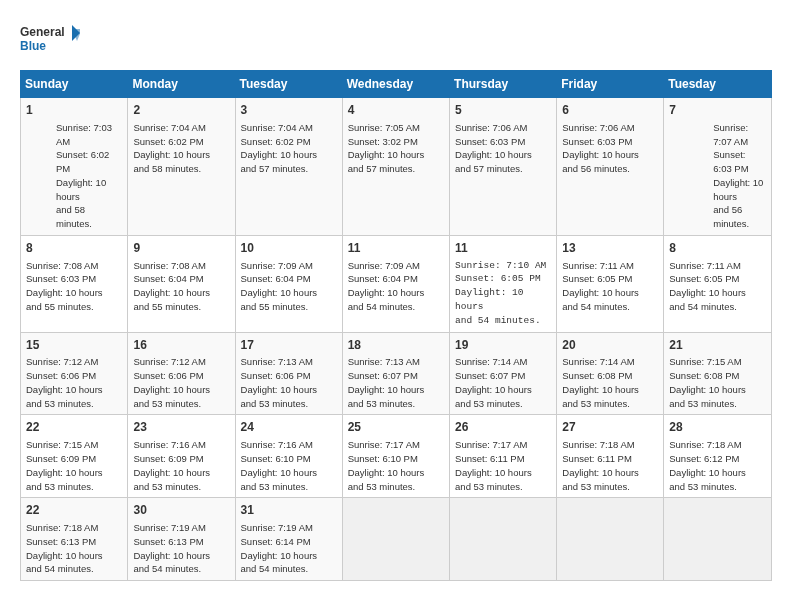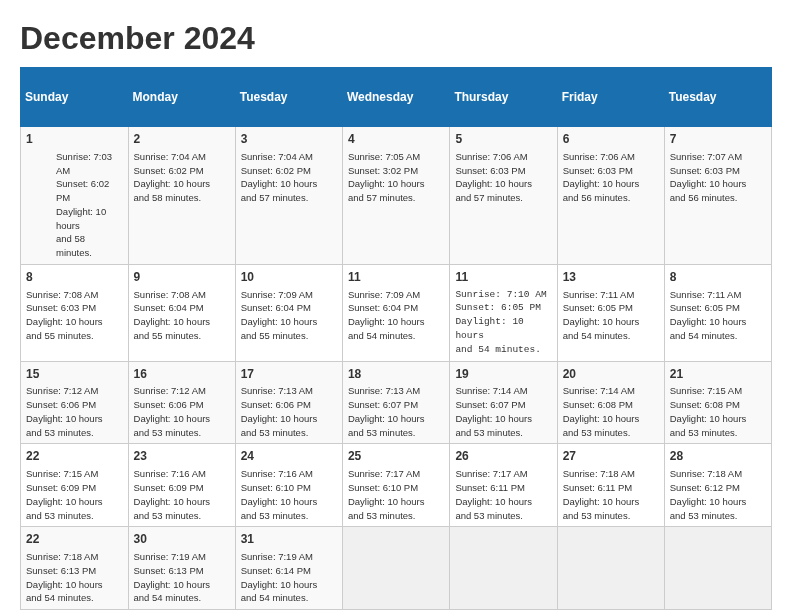--- a/index.html
+++ b/index.html
@@ -34,21 +34,21 @@
       color: #555;
     }
     .calendar {
       width: 100%;
       border-collapse: collapse;
       font-size: 10px;
     }
     .calendar thead tr th {
       background-color: #1a6faf;
       color: #fff;
-      padding: 22px 4px;
+      padding: 6px 4px;
       text-align: left;
       font-size: 12px;
       font-weight: bold;
       border: 1px solid #1a6faf;
     }
     .calendar tbody tr td {
       vertical-align: top;
       padding: 4px 5px;
       border: 1px solid #ccc;
       width: 108px;
@@ -72,22 +72,29 @@
     .day-info {
       font-size: 9.5px;
       color: #333;
       line-height: 1.45;
     }
   </style>
 </head>
 <body>
 
 <div class="header-area">
+  <div class="logo">
+  <svg width="60" height="40" viewBox="0 0 60 40">
+    <text x="0" y="16" font-size="12" font-weight="bold" font-family="Arial" fill="#333">General</text>
+    <text x="0" y="30" font-size="12" font-weight="bold" font-family="Arial" fill="#1a6faf">Blue</text>
+    <polygon points="52,5 60,13 52,21" fill="#1a6faf"></polygon>
+    <polygon points="52,9 62,9 57,21" fill="#1a6faf" opacity="0.5"></polygon>
+  </svg>
+</div>
   <div class="title-area">
-    <div class="month-title">December 2024</div>
   </div>
 </div>
 
 <table class="calendar">
   <thead>
     <tr>
     <th>Sunday</th>
         <th>Monday</th>
         <th>Tuesday</th>
         <th>Wednesday</th>
@@ -135,21 +142,21 @@
         </td>
         <td>
           <span class="day-num">6</span>
           <div class="day-info" style="white-space: pre-line;">Sunrise: 7:06 AM
 Sunset: 6:03 PM
 Daylight: 10 hours
 and 56 minutes.</div>
         </td>
         <td>
           <span class="day-num">7</span>
-          <div class="day-info" style="white-space: pre-line;">Sunrise: 7:07 AM
+          <div class="day-info" style="white-space: pre-line; margin-left: 44px;">Sunrise: 7:07 AM
 Sunset: 6:03 PM
 Daylight: 10 hours
 and 56 minutes.</div>
         </td>
       </tr>
       <tr>
         <td>
           <span class="day-num">8</span>
           <div class="day-info" style="white-space: pre-line;">Sunrise: 7:08 AM
 Sunset: 6:03 PM

